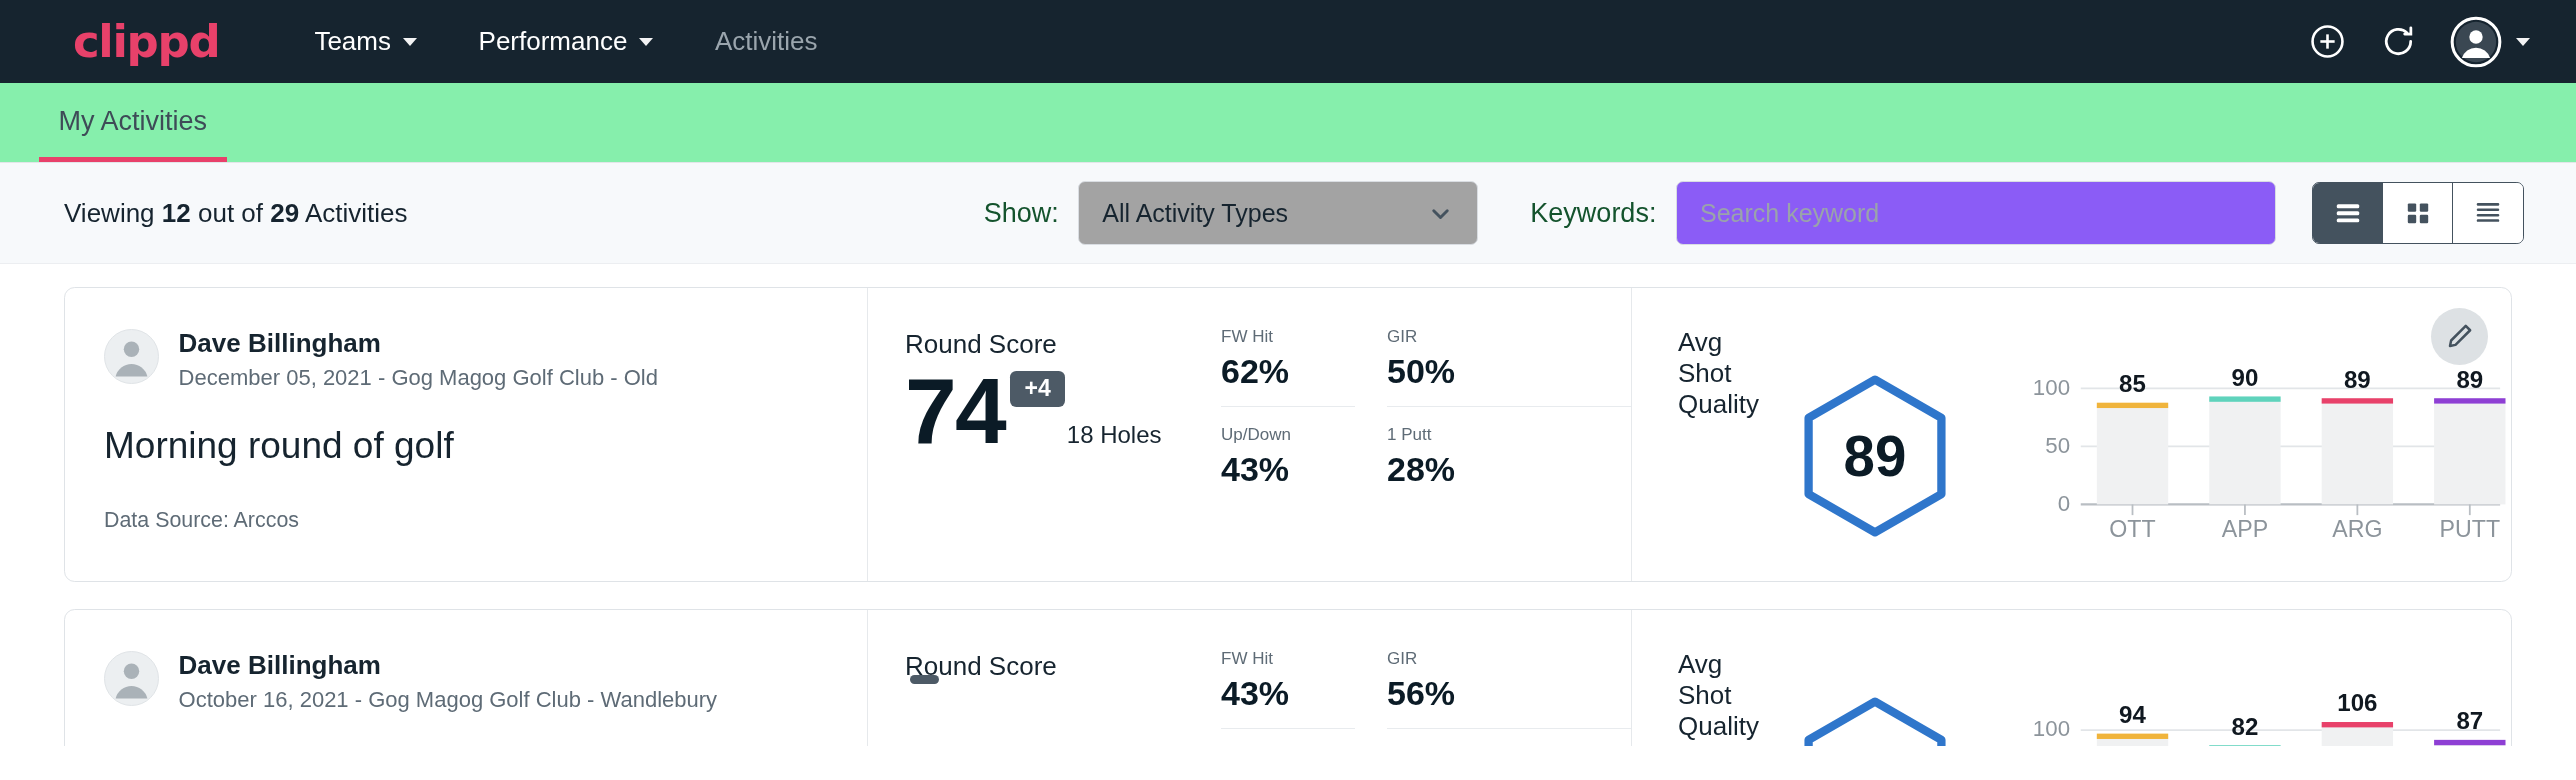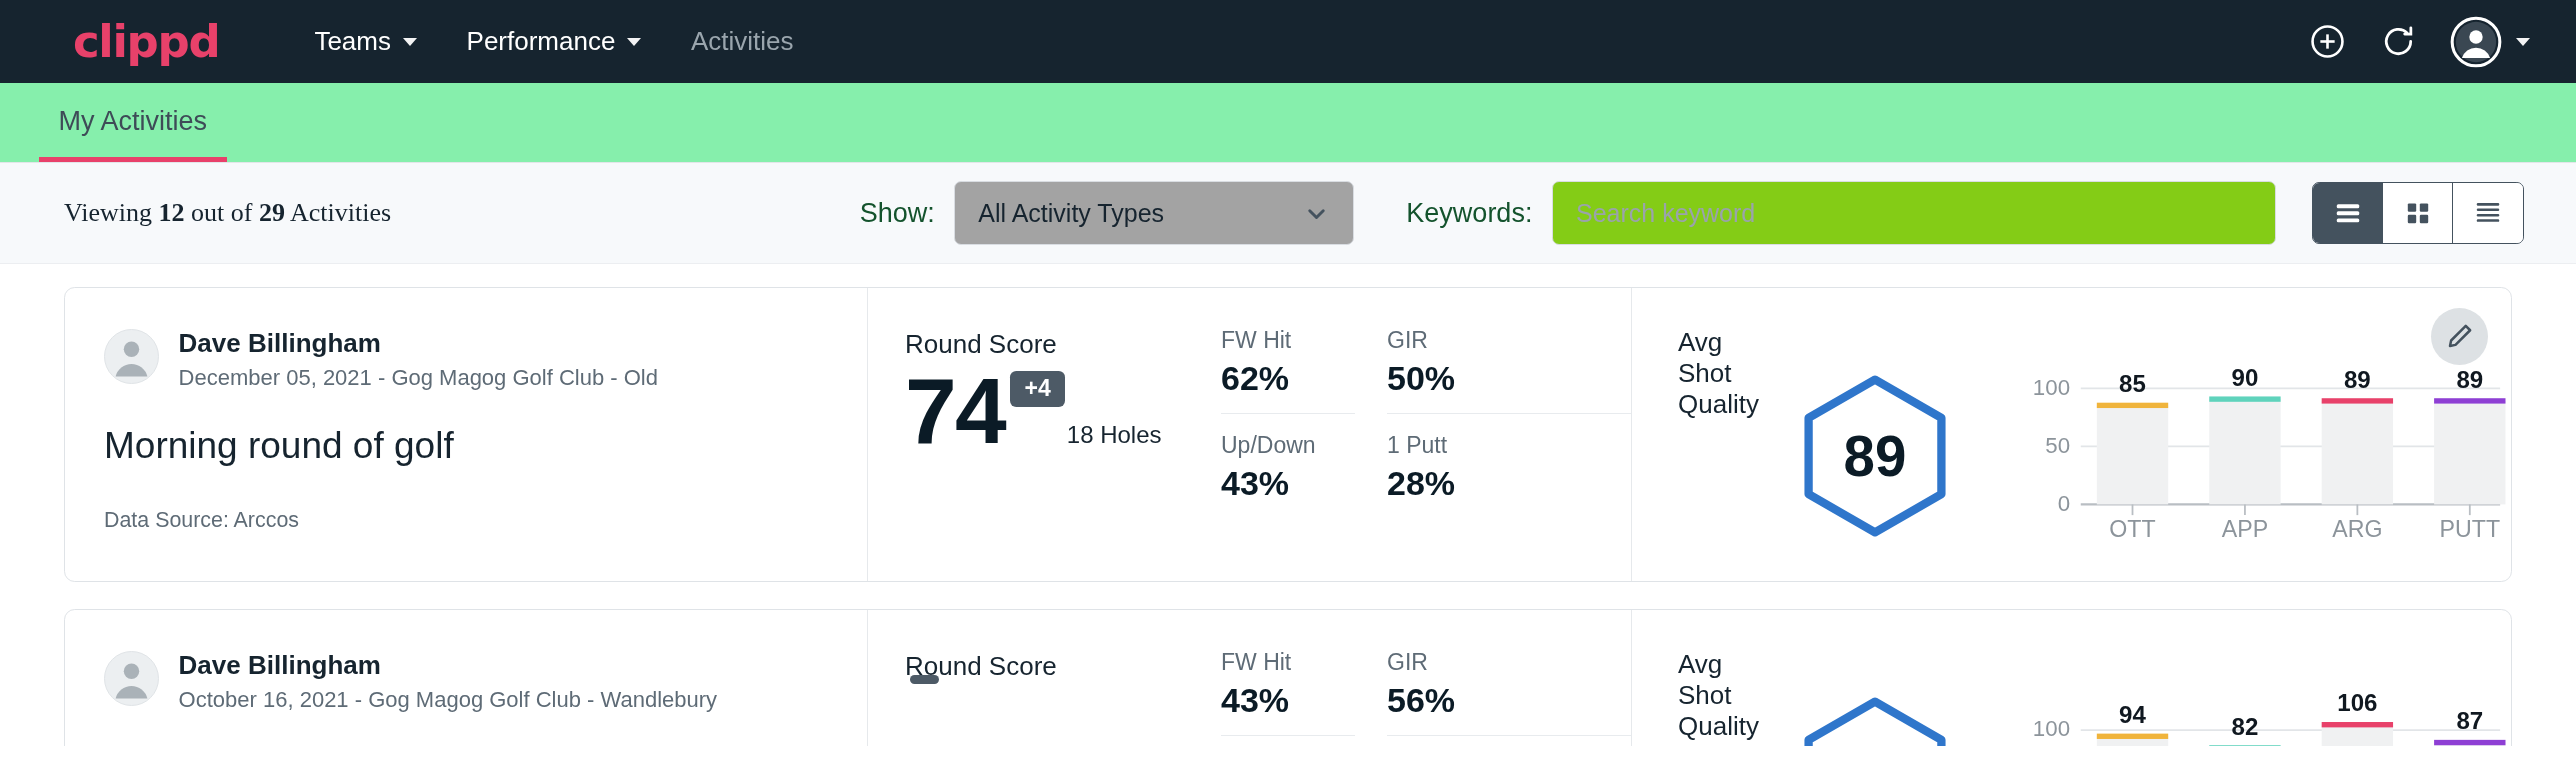--- a/index.html
+++ b/index.html
@@ -21,21 +21,21 @@
   }
   .logo {
     font-size: 45px;
     font-weight: 700;
     color: #e8416a;
     letter-spacing: -1.3px;
     margin-left: 34px;
     margin-right: 70px;
     font-family: "DejaVu Sans", sans-serif;
   }
-  .nav-items { display: flex; align-items: center; gap: 0px; }
+  .nav-items { display: flex; align-items: center; gap: 12px; }
   .nav-item {
     display: flex; align-items: center; gap: 11.6px;
     color: #ffffff;
     font-size: 26px;
     padding: 9px 25px;
     cursor: pointer;
     white-space: nowrap;
   }
   .nav-item.dim { color: #9aa5ad; }
   .chev-down {
@@ -83,21 +83,20 @@
     background: #f7f9fb;
     display: flex;
     align-items: center;
     padding: 0 52px 0 64px;
     border-bottom: 0.9px solid #eceef1;
   }
   .viewing {
     font-size: 26px;
     color: #16242f;
     white-space: nowrap;
-    font-family: Liberation Serif, serif;
   }
   .viewing b { font-weight: 700; }
   .filter-right {
     margin-left: auto;
     display: flex;
     align-items: center;
     gap: 0;
   }
   .lbl {
     font-size: 27px;
@@ -113,22 +112,22 @@
     display: flex; align-items: center;
     padding: 0 23px;
     font-size: 25px;
     color: #16242f;
     cursor: pointer;
     margin-right: 52px;
     gap: 8px;
   }
   .select .caret { margin-left: auto; color:#44525e; }
   .search {
-    width: 724px; height: 64px;
-    background: #84cc16;
+    width: 600px; height: 64px;
+    background: #8b5cf6;
     border: 0.9px solid #d9dde2;
     border-radius: 7.1px;
     padding: 0 23px;
     font-size: 25px;
     color: #16242f;
     outline: none;
     font-family: "Liberation Sans", sans-serif;
   }
   .search::placeholder { color: #9aa3ab; }
   .viewtoggle {
@@ -221,21 +220,21 @@
     width: 411px;
     padding: 39px 0 0 0;
     display: grid;
     grid-template-columns: 134px 1fr;
     grid-template-rows: auto auto;
     column-gap: 32px;
     align-content: start;
     border-right: 0.9px solid #e6e9ec;
   }
   .stat { padding-right: 36px; }
-  .stat .k { font-size: 23px; color: #5e6b76; }
+  .stat .k { font-size: 17px; color: #5e6b76; }
   .stat .v { font-size: 34px; font-weight: 700; color: #0b1b26; margin-top: 5.4px; }
   .stat.top { border-bottom: 0.9px solid #e8ebee; padding-bottom: 14.3px; margin-bottom: 18px; }
 
   .col-quality {
     flex: 1;
     padding: 39px 0 0 46px;
     display: flex;
   }
   .q-body { display: flex; align-items: center; margin-top: 3.6px; }
   .hexwrap { width: 187px; display: flex; justify-content: center; }

